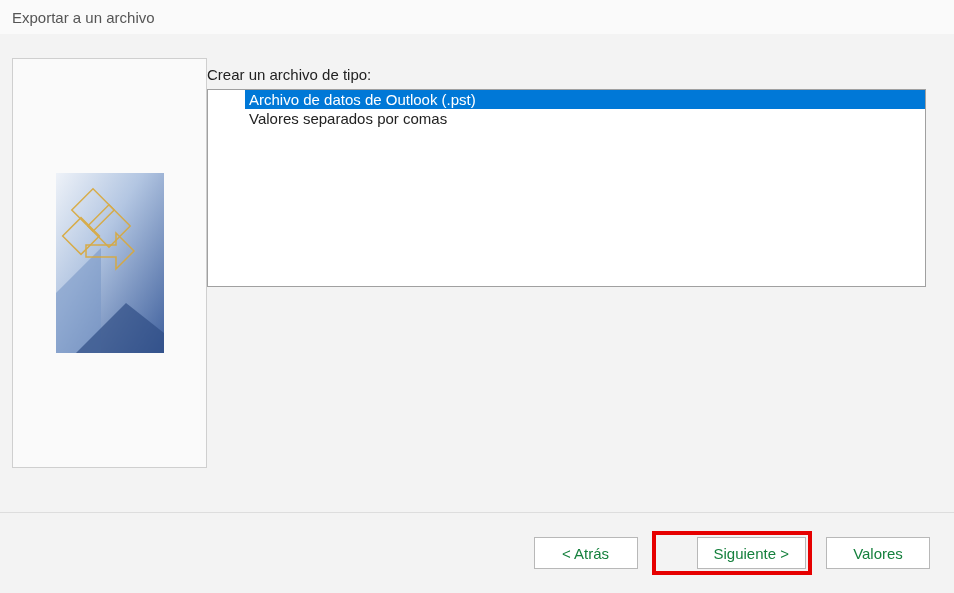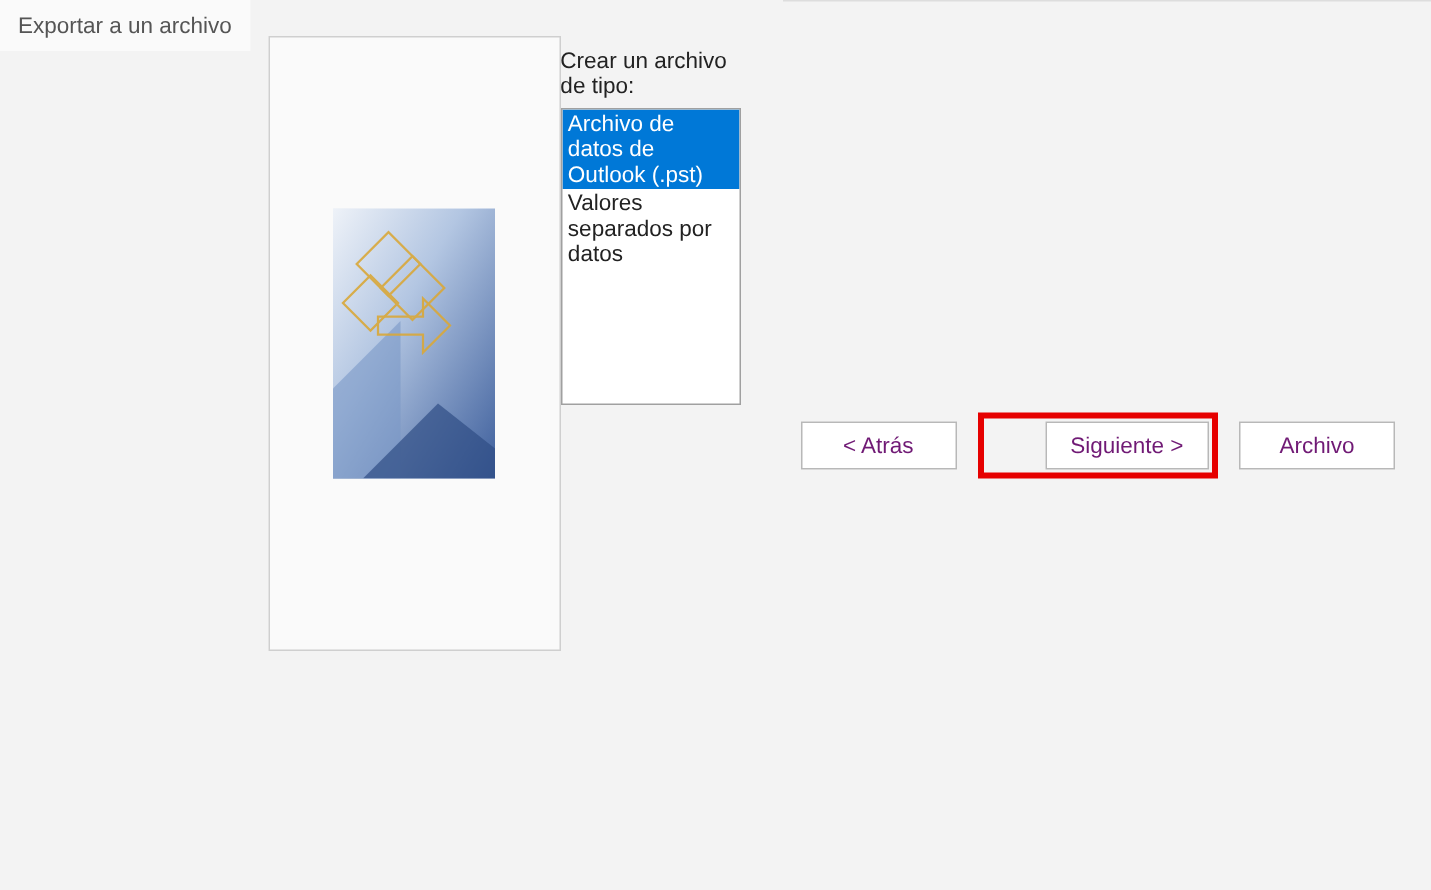--- a/index.html
+++ b/index.html
@@ -11,21 +11,21 @@
       font-family: "Segoe UI", Tahoma, sans-serif;
       background: #f3f3f3;
       width: 954px;
       height: 593px;
       overflow: hidden;
     }
     .window {
       width: 100%;
       height: 100%;
       display: flex;
-      flex-direction: row;
+      flex-direction: column;
     }
     .titlebar {
       background: #fafafa;
       padding: 6px 12px;
       height: 34px;
       display: flex;
       align-items: center;
     }
     .title {
       font-size: 15px;
@@ -67,20 +67,21 @@
       font-size: 15px;
       color: #222;
       margin-bottom: 6px;
     }
     .listbox {
       background: #fff;
       border: 1px solid #a0a0a0;
       height: 198px;
       overflow: auto;
       font-size: 15px;
+      padding-left: 37px;
     }
     .list-item {
       padding: 1px 4px;
       color: #222;
       cursor: default;
     }
     .list-item.selected {
       background: #0078d7;
       color: #fff;
     }
@@ -91,21 +92,21 @@
       justify-content: flex-end;
       gap: 14px;
       align-items: center;
     }
     .btn {
       min-width: 104px;
       height: 32px;
       background: #fff;
       border: 1px solid #b8b8b8;
       font-size: 15px;
-      color: #701a75;
+      color: #15803d;
       cursor: pointer;
       padding: 0 16px;
     }
     .highlight-wrap {
       border: 4px solid #e60000;
       padding: 2px;
       display: inline-flex;
     }
     .highlight-wrap .btn {
       min-width: 104px;
@@ -143,27 +144,27 @@
             <path d="M 30 72 L 60 72 L 60 60 L 78 78 L 60 96 L 60 84 L 30 84 Z" fill="none"></path>
           </g>
         </svg>
       </div>
     </div>
 
     <div class="main-panel">
       <div class="prompt-label">Crear un archivo de tipo:</div>
       <div class="listbox">
         <div class="list-item selected">Archivo de datos de Outlook (.pst)</div>
-        <div class="list-item">Valores separados por datos</div>
+        <div class="list-item">Valores separados por comas</div>
       </div>
     </div>
 
   </div>
 
   <div class="footer">
     <button class="btn">&lt; Atrás</button>
     <span class="highlight-wrap">
       <button class="btn">Siguiente &gt;</button>
     </span>
-    <button class="btn">Archivo</button>
+    <button class="btn">Valores</button>
   </div>
 
 </div>
 
 </body></html>

